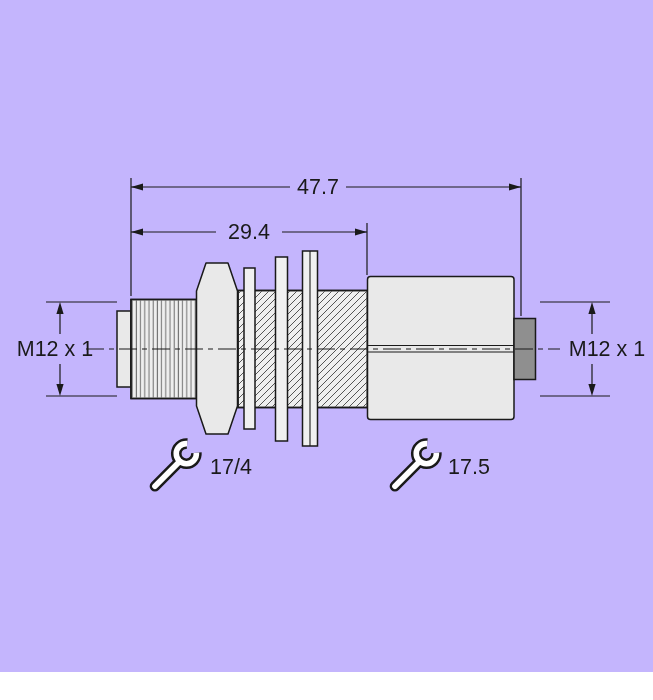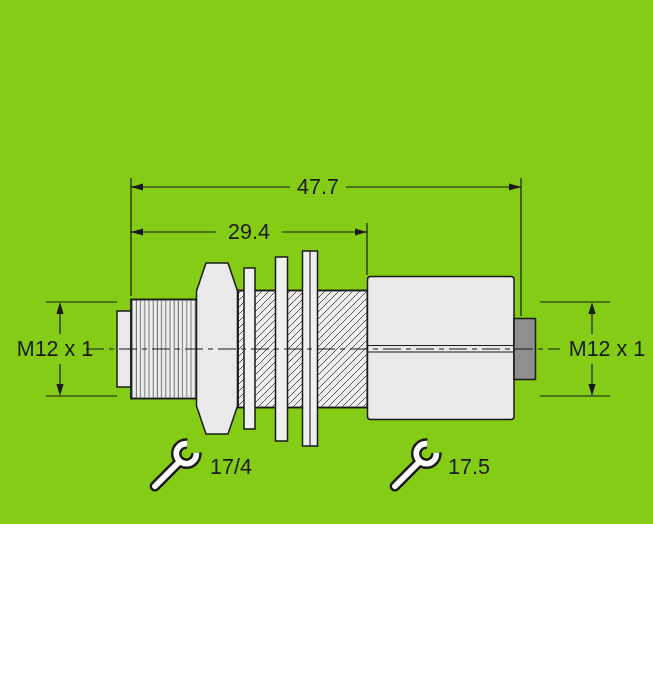--- a/index.html
+++ b/index.html
@@ -1,19 +1,19 @@
 <!DOCTYPE html>
 <html><head>
 <meta charset="utf-8">
 <style>
   html,body{margin:0;padding:0;background:#ffffff;}
   .canvas{
     position:relative;
-    width:653px;height:524px;
-    background:#84cc16;
+    width:653px;height:672px;
+    background:#c4b5fd;
     font-family:"Liberation Sans", sans-serif;
     overflow:hidden;
   }
   svg{display:block;}
   text{
     font-family:"Liberation Sans", sans-serif;
     font-size:21.5px;
     fill:#1a1a1a;
   }
 </style>

